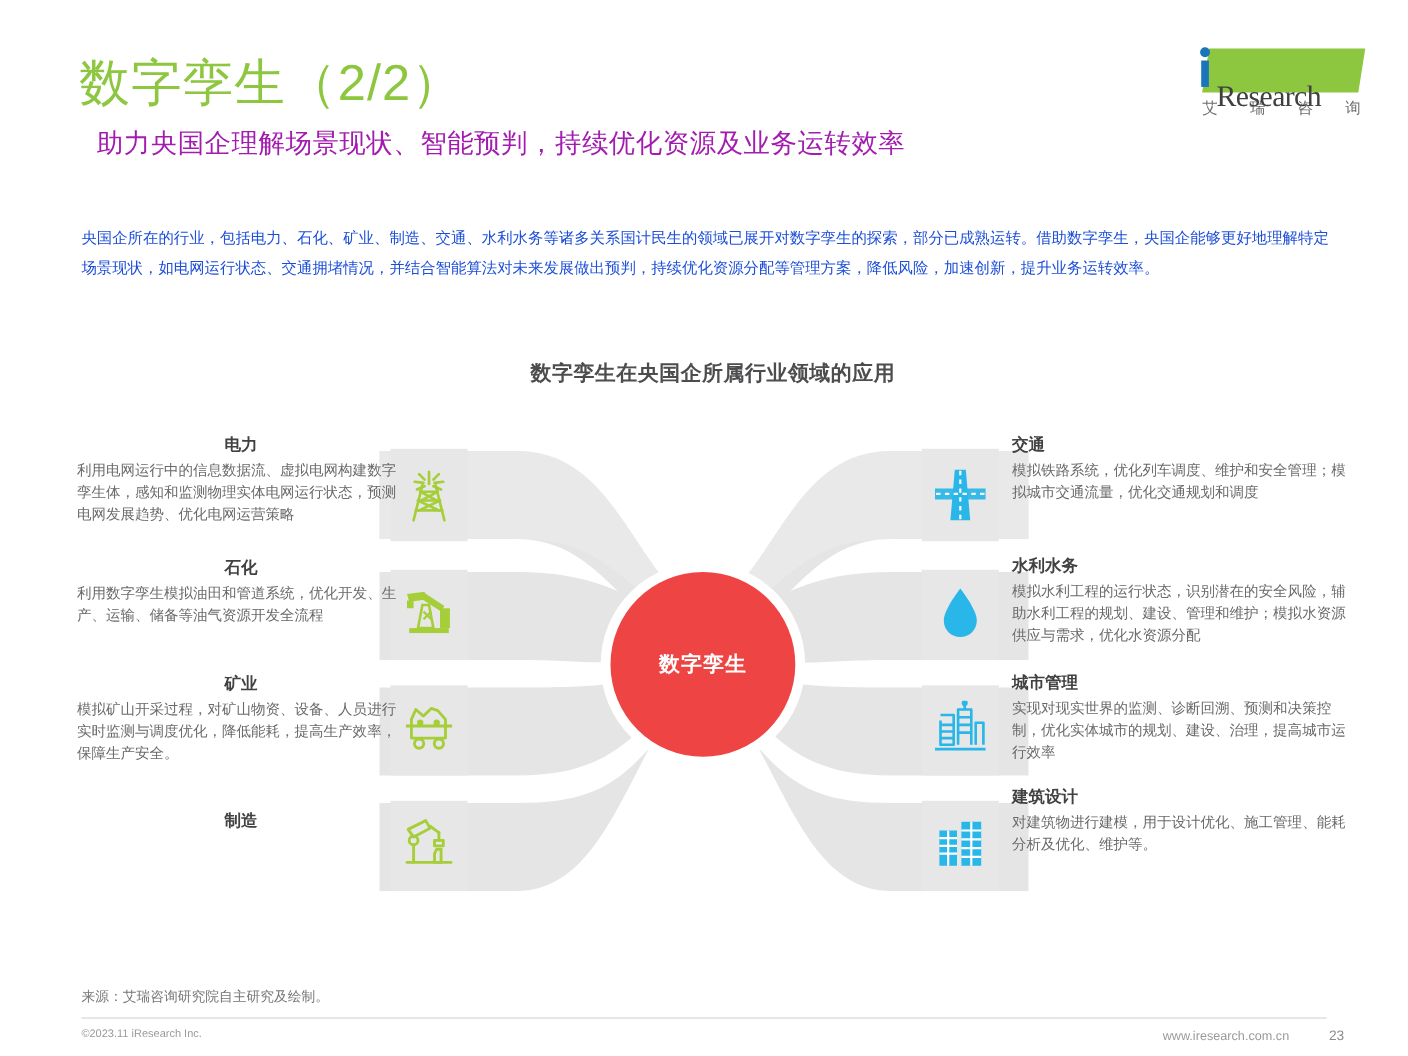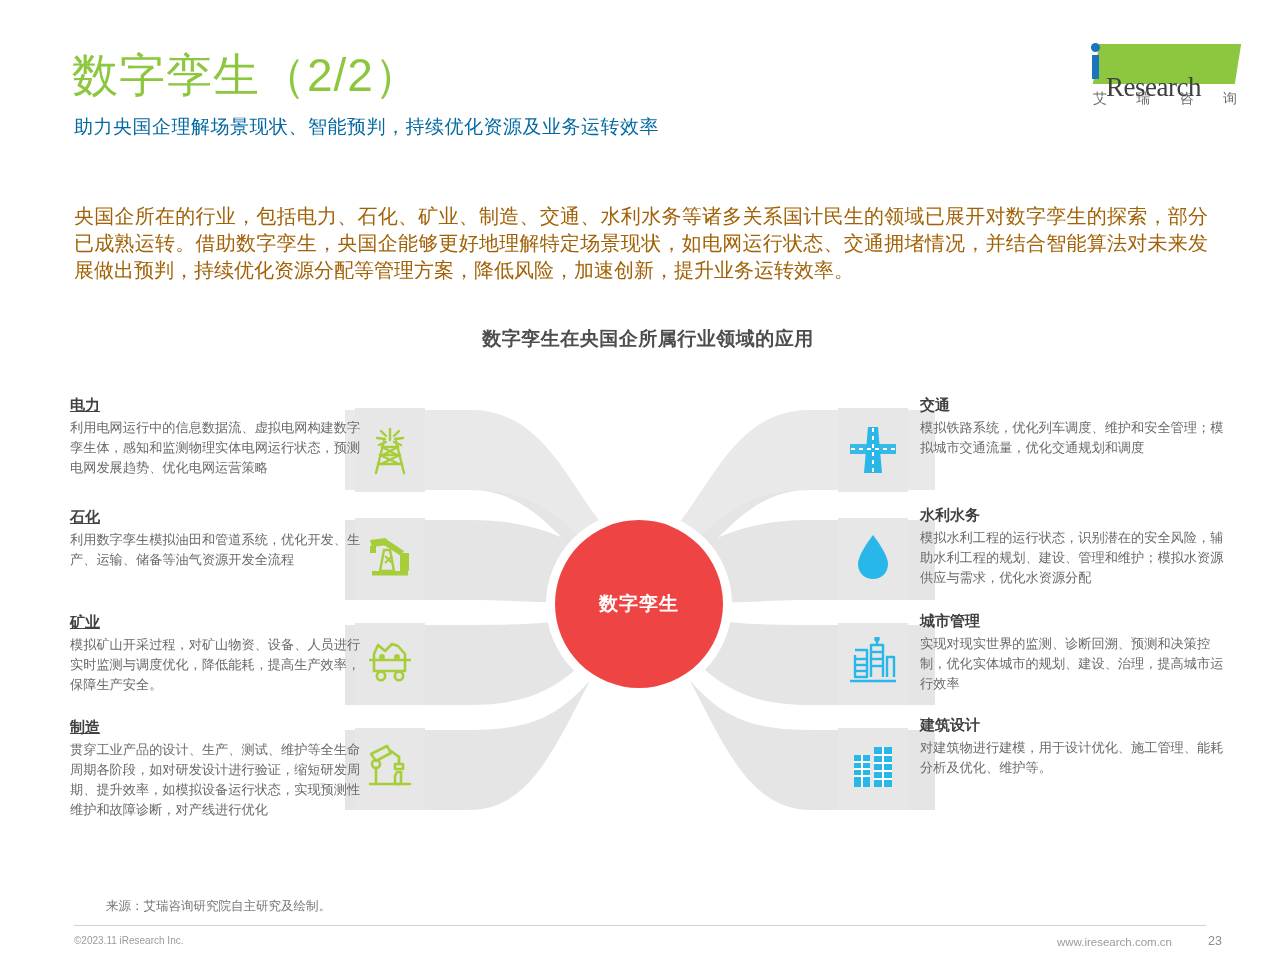--- a/index.html
+++ b/index.html
@@ -40,27 +40,27 @@
     color:#6d6e71;font-size:14px;letter-spacing:1px;
   }
 
   
   .h-title{
     position:absolute;left:72px;top:50px;
     font-size:46px;color:#8dc63f;font-weight:400;letter-spacing:1px;
     line-height:1.1;white-space:nowrap;
   }
   .h-sub{
-    position:absolute;left:74px;top:114px;
-    font-size:19px;color:#0369a1;font-weight:400;letter-spacing:0.5px;
+    position:absolute;left:88px;top:114px;
+    font-size:24px;color:#a21caf;font-weight:400;letter-spacing:0.5px;
     white-space:nowrap;
   }
   .body-copy{
     position:absolute;left:74px;top:203px;width:1134px;
-    font-size:20px;line-height:27px;color:#a16207;text-align:justify;
+    font-size:14px;line-height:27px;color:#1d4ed8;text-align:justify;
   }
 
   
   .chart-title{
     position:absolute;left:0;right:0;top:326px;
     text-align:center;font-size:19px;font-weight:bold;color:#4d4d4f;
     letter-spacing:0.5px;
     padding-left:16px;
   }
   .diagram{position:absolute;left:0;top:370px;width:1280px;height:480px;}
@@ -79,26 +79,26 @@
     position:absolute;width:63px;height:63px;
     display:flex;align-items:center;justify-content:center;
   }
   .icon-tile svg{display:block;}
 
   
   .item{position:absolute;}
   .item .t{font-size:15px;font-weight:bold;color:#414143;margin-bottom:3px;line-height:1.25;}
   .item .d{font-size:13.2px;line-height:20px;color:#6a6a6c;}
   .item.left{width:298px;text-align:left;}
-  .item.left .t{text-align:left;text-decoration:underline;}
+  .item.left .t{text-align:center;}
   .item.right{width:310px;text-align:left;}
 
   
   .source{
-    position:absolute;left:74px;top:898px;font-size:12.5px;color:#76767a;margin-left:32px;
+    position:absolute;left:74px;top:898px;font-size:12.5px;color:#76767a;
   }
   .rule{position:absolute;left:74px;right:74px;top:925px;height:1px;background:#d2d2d2;}
   .foot-left{position:absolute;left:74px;top:935px;font-size:10px;color:#9a9a9d;}
   .foot-url{position:absolute;right:108px;top:936px;font-size:11.5px;color:#9a9a9d;}
   .foot-page{position:absolute;right:58px;top:934px;font-size:12.5px;color:#8d8d90;}
 </style>
 </head>
 <body>
 
 <div class="slide">
@@ -287,23 +287,22 @@
     <div class="d">利用电网运行中的信息数据流、虚拟电网构建数字孪生体，感知和监测物理实体电网运行状态，预测电网发展趋势、优化电网运营策略</div>
   </div>
   <div class="item left" style="left:70px;top:508px;">
     <div class="t">石化</div>
     <div class="d">利用数字孪生模拟油田和管道系统，优化开发、生产、运输、储备等油气资源开发全流程</div>
   </div>
   <div class="item left" style="left:70px;top:613px;">
     <div class="t">矿业</div>
     <div class="d">模拟矿山开采过程，对矿山物资、设备、人员进行实时监测与调度优化，降低能耗，提高生产效率，保障生产安全。</div>
   </div>
-  <div class="item left" style="left:70px;top:718px;">
+  <div class="item left" style="left:70px;top:738px;">
     <div class="t">制造</div>
-    <div class="d">贯穿工业产品的设计、生产、测试、维护等全生命周期各阶段，如对研发设计进行验证，缩短研发周期、提升效率，如模拟设备运行状态，实现预测性维护和故障诊断，对产线进行优化</div>
   </div>
 
   <div class="item right" style="left:920px;top:396px;">
     <div class="t">交通</div>
     <div class="d">模拟铁路系统，优化列车调度、维护和安全管理；模拟城市交通流量，优化交通规划和调度</div>
   </div>
   <div class="item right" style="left:920px;top:506px;">
     <div class="t">水利水务</div>
     <div class="d">模拟水利工程的运行状态，识别潜在的安全风险，辅助水利工程的规划、建设、管理和维护；模拟水资源供应与需求，优化水资源分配</div>
   </div>

